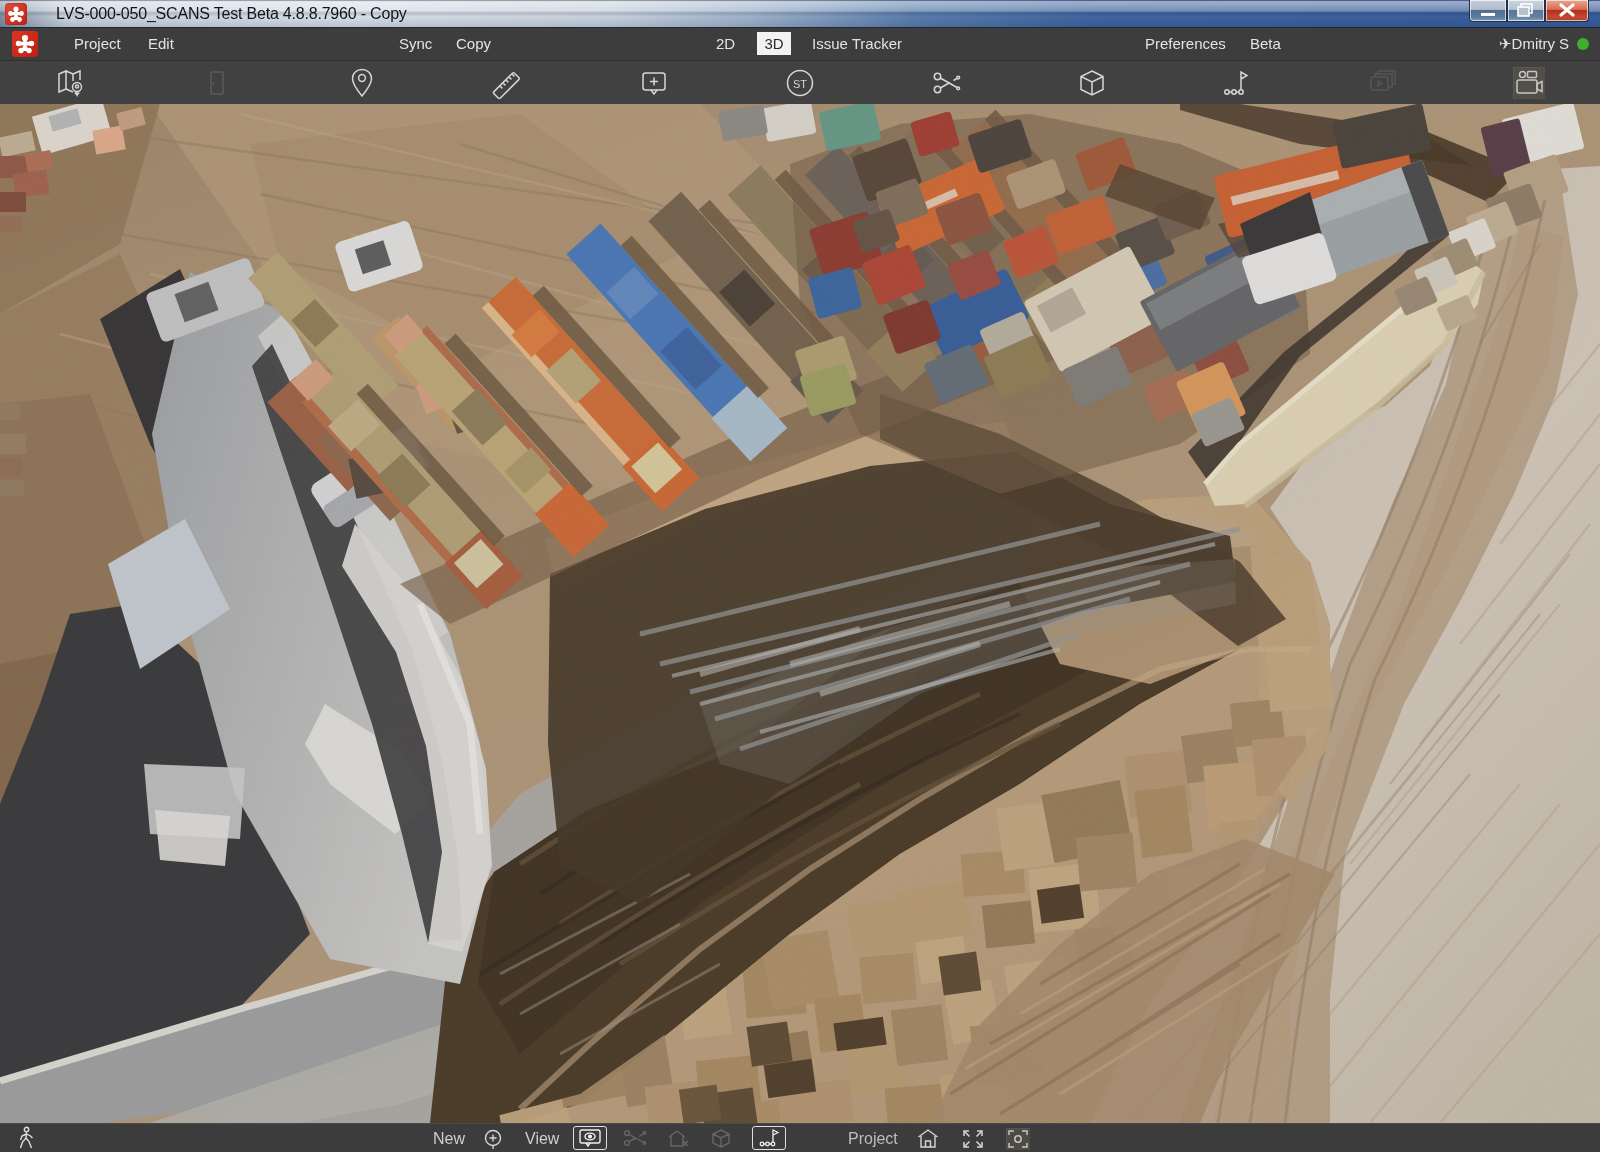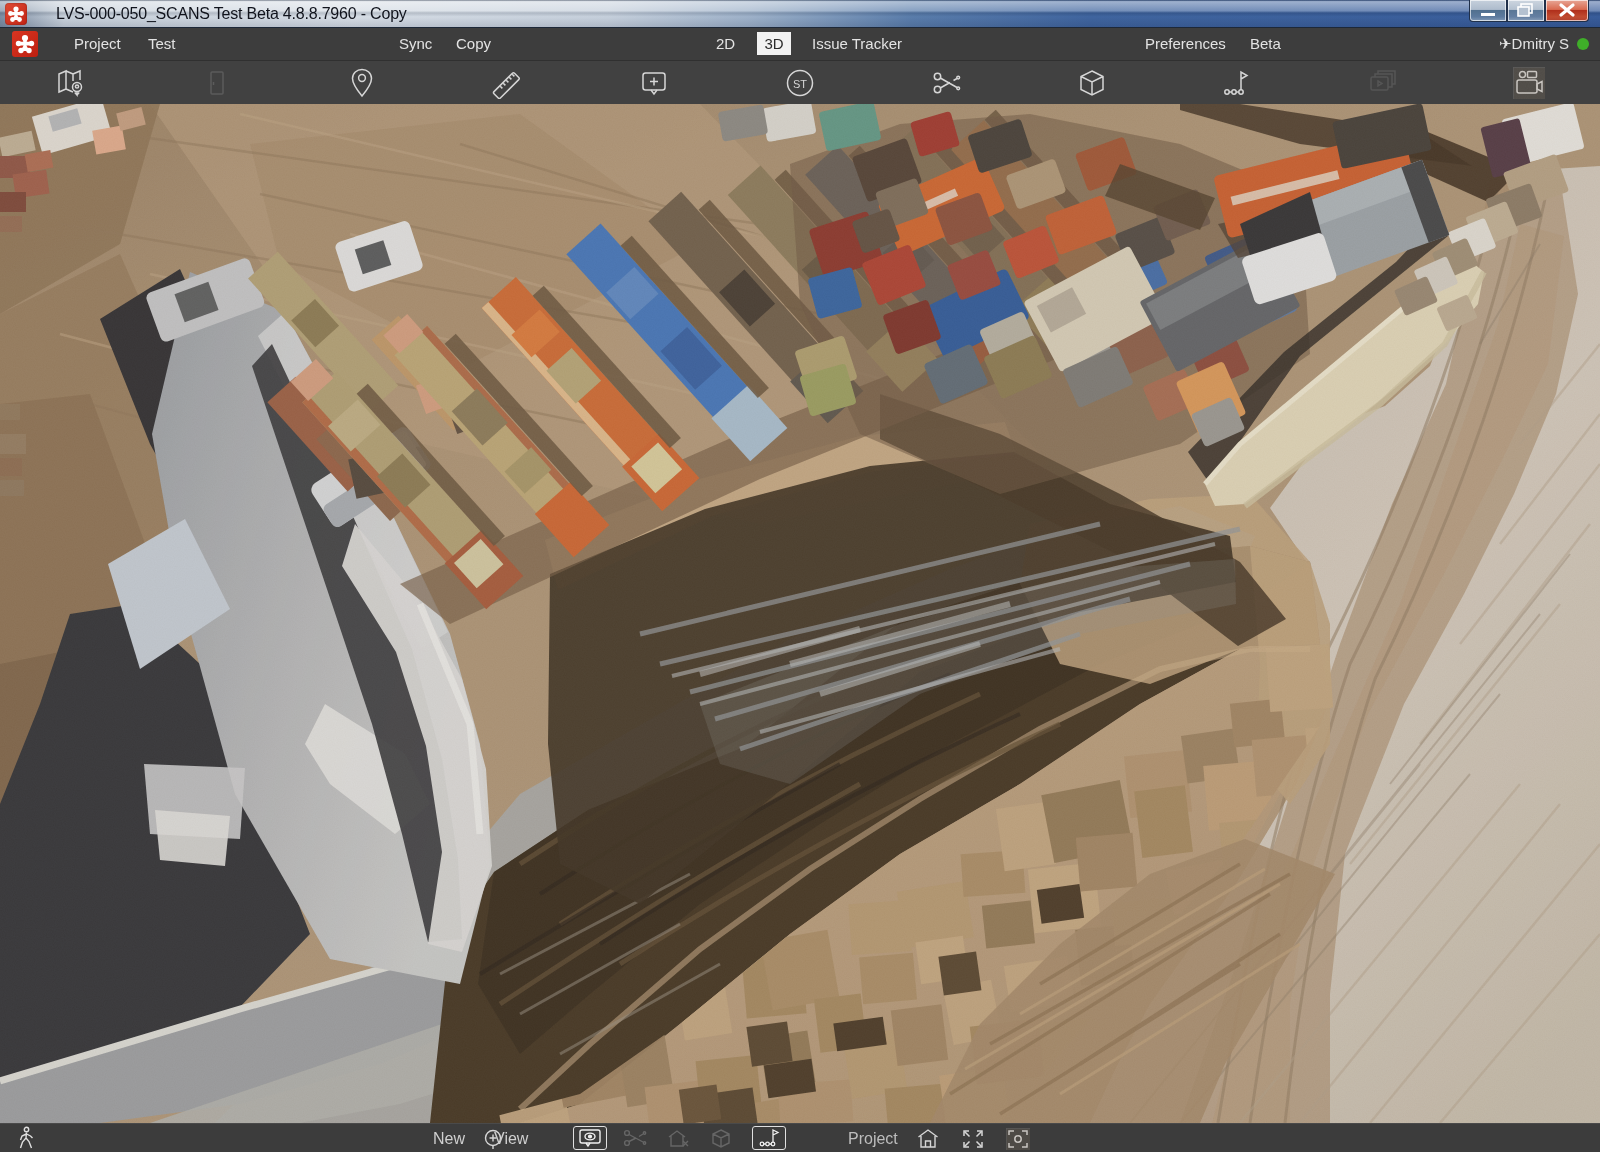--- a/index.html
+++ b/index.html
@@ -86,21 +86,21 @@
             <circle cx="6.5" cy="12.5" r="2.7"></circle>
             <circle cx="19.5" cy="12.5" r="2.7"></circle>
             <circle cx="9" cy="19.5" r="2.7"></circle>
             <circle cx="17" cy="19.5" r="2.7"></circle>
             <rect x="11.2" y="6" width="3.6" height="9" rx="1.8"></rect>
             <rect x="5.5" y="10.8" width="15" height="3.6" rx="1.8"></rect>
             <path d="M8.5 20 L13 12 L17.5 20 Z"></path>
           </g>
         </svg></div>
     <span style="left:74px">Project</span>
-    <span style="left:148px">Test</span>
+    <span style="left:148px">Edit</span>
     <span style="left:399px">Sync</span>
     <span style="left:456px">Copy</span>
     <span style="left:716px">2D</span>
     <div class="badge3d">3D</div>
     <span style="left:812px">Issue Tracker</span>
     <span style="left:1145px">Preferences</span>
     <span style="left:1250px">Beta</span>
     <span style="left:1499px">✈Dmitry S</span>
     <div id="greendot"></div>
   </div>
@@ -606,21 +606,21 @@
   <div id="bottombar">
     <svg style="position:absolute;left:14px;top:2px" width="24" height="25" viewBox="0 0 24 25" fill="none" stroke="#e0e0e0" stroke-width="1.4">
       <circle cx="12.5" cy="3.5" r="2.2"></circle>
       <path d="M12.5 6.5 L12 12 L8.5 16 L6.5 22 M12 12 L15 15.5 L17.5 22 M12.3 8 L8 10 L6.5 14 M12.6 8 L16.5 10 L18.5 12"></path>
     </svg>
     <span style="left:433px">New</span>
     <svg style="position:absolute;left:482px;top:4px" width="22" height="22" viewBox="0 0 22 22" fill="none" stroke="#d6d6d6" stroke-width="1.4">
       <circle cx="11" cy="10" r="7.5"></circle>
         <path d="M11 6.5 L11 13.5 M7.5 10 L14.5 10 M11 17.5 L11 21"></path>
     </svg>
-    <span style="left:494px">View</span>
+    <span style="left:525px">View</span>
     <div class="bbtn" style="left:573px">
       <svg width="32" height="22" viewBox="0 0 32 22" fill="none" stroke="#f0f0f0" stroke-width="1.4">
         <rect x="6" y="3" width="20" height="13" rx="2"></rect>
           <path d="M12 16 L14 19 L16 16"></path>
         <ellipse cx="16" cy="9.5" rx="5" ry="3.4"></ellipse>
           <circle cx="16" cy="9.5" r="1.4" fill="#f0f0f0"></circle>
       </svg>
     </div>
     <svg style="position:absolute;left:622px;top:4px" width="26" height="22" viewBox="0 0 26 22" fill="none" stroke="#666666" stroke-width="1.4">
       <circle cx="5" cy="5" r="2.4"></circle>

